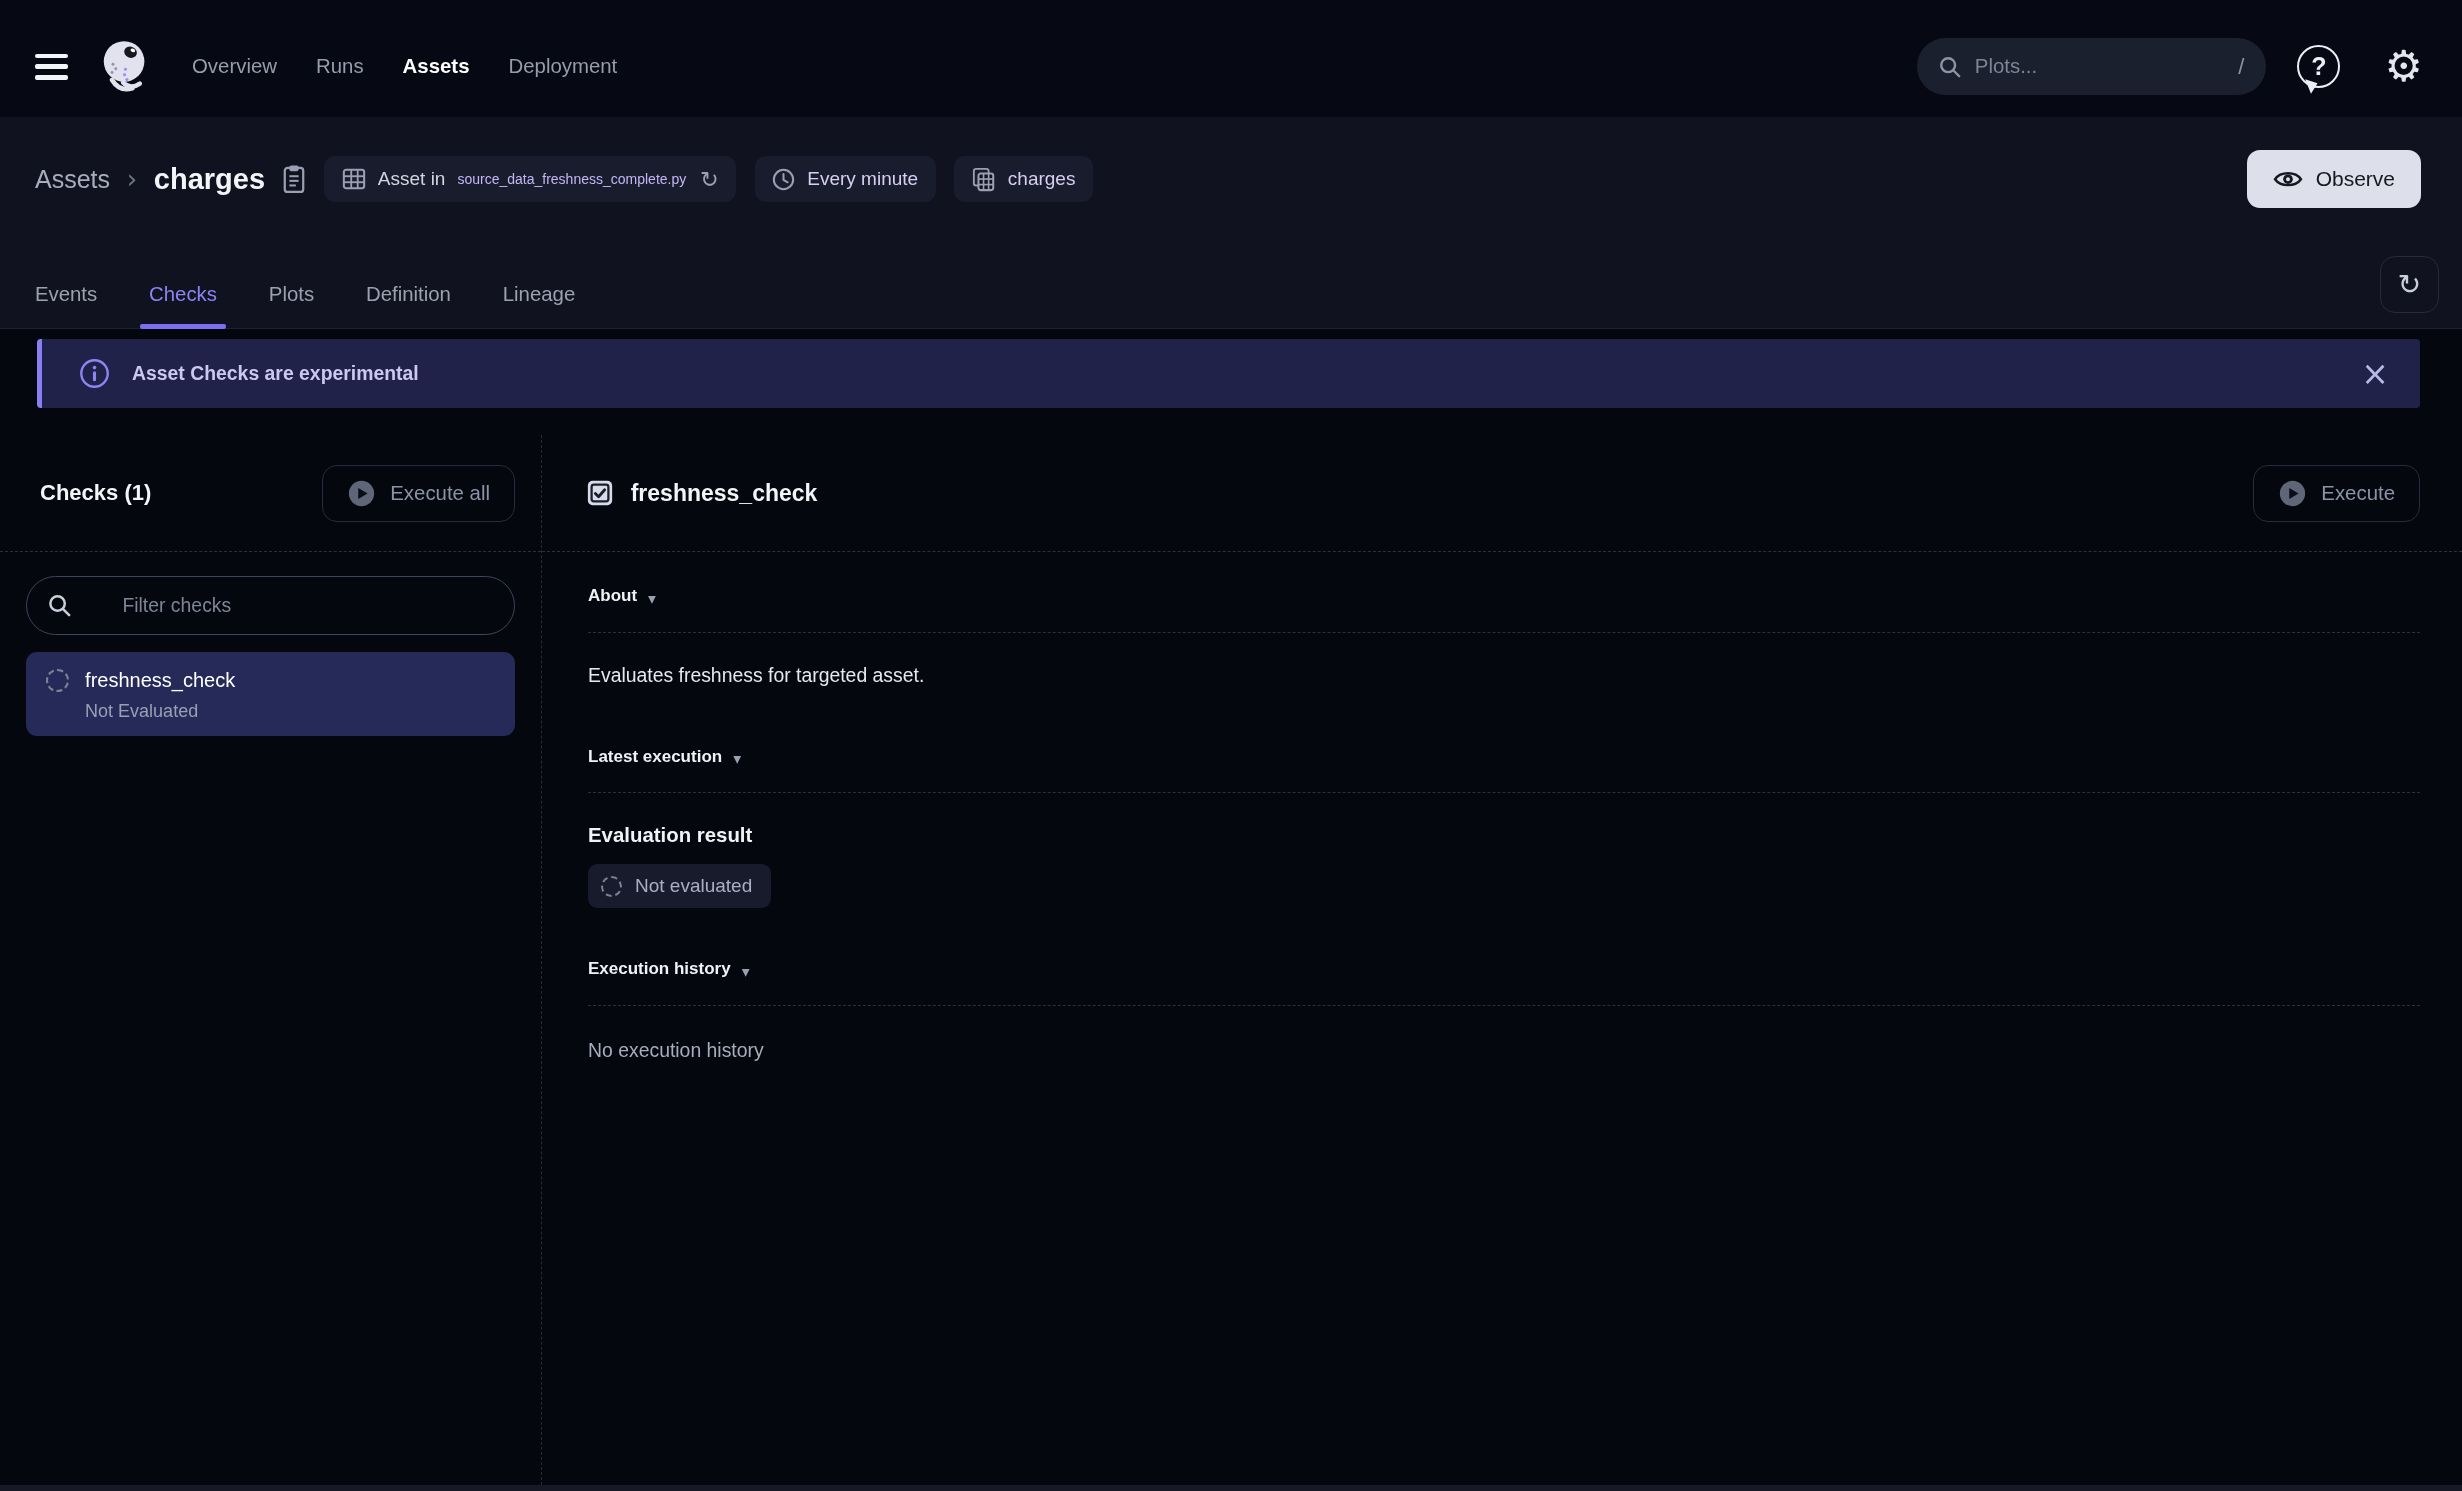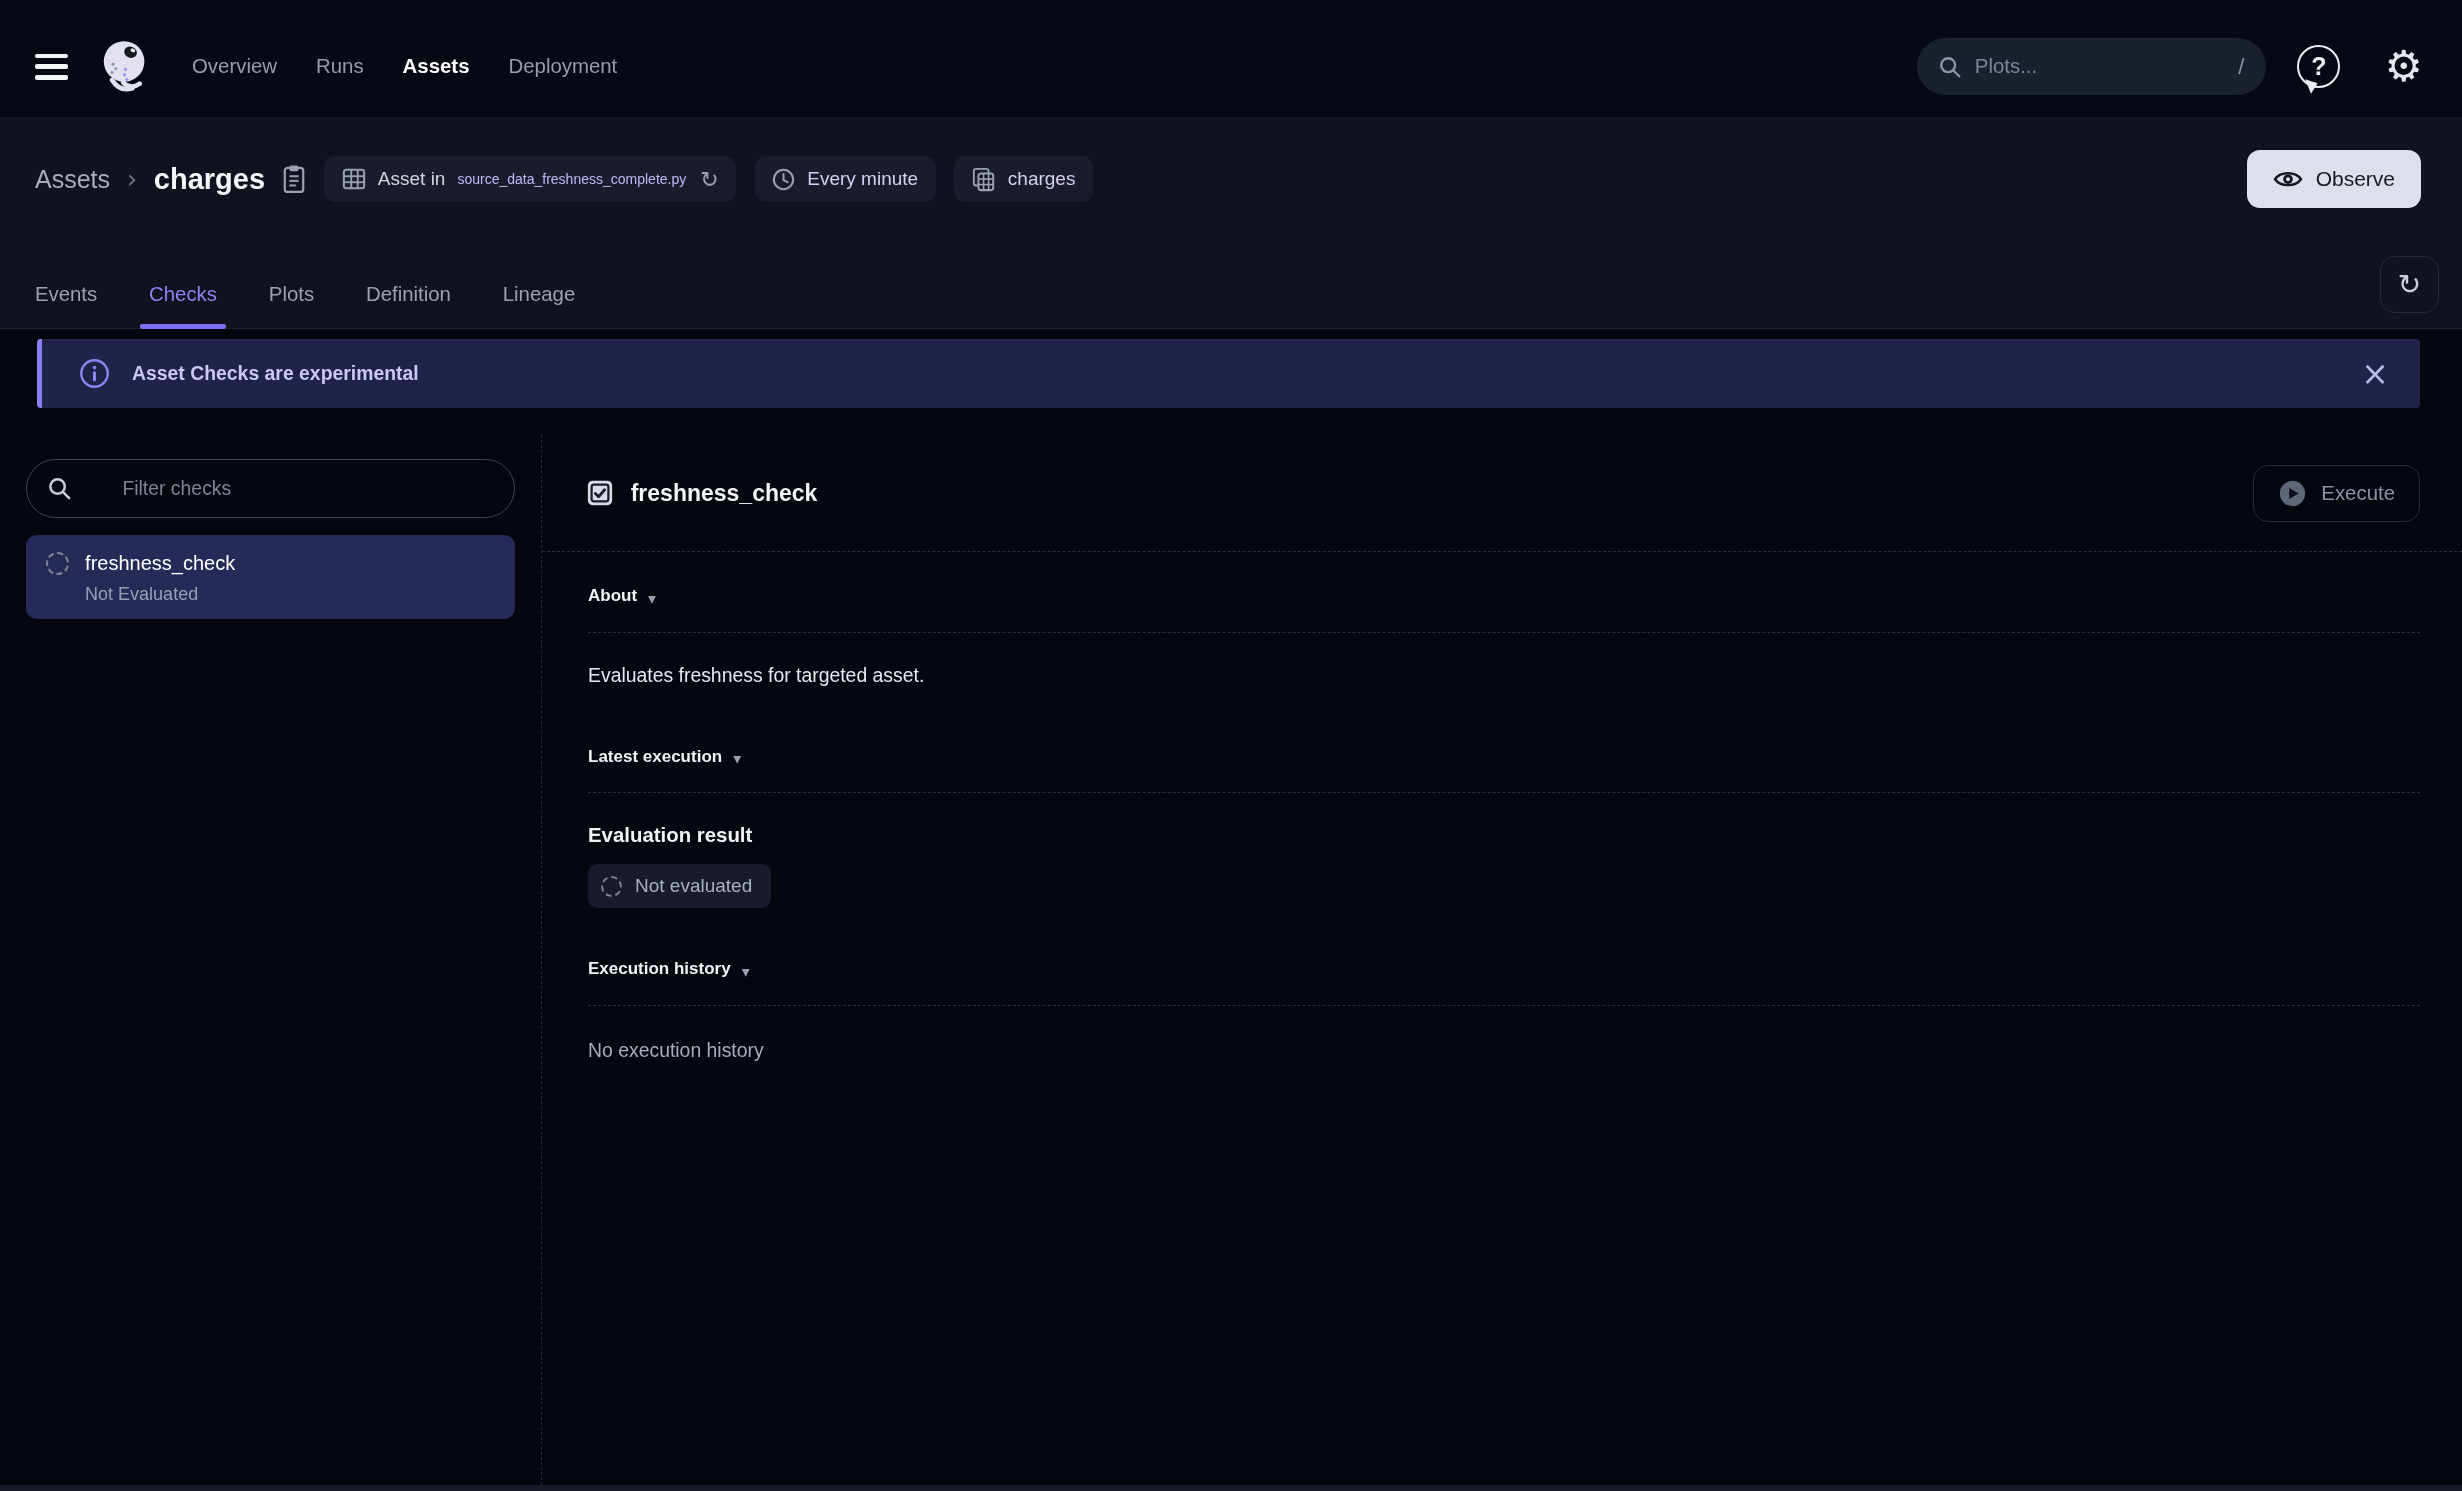--- a/index.html
+++ b/index.html
@@ -267,20 +267,30 @@
     <circle cx="17" cy="10.5" r="2" fill="#8d85f2"></circle>
     <rect x="15.3" y="14.5" width="3.4" height="11" rx="1.7" fill="#8d85f2"></rect>
   </svg>
   <span class="btext">Asset Checks are experimental</span>
   <span class="close glyph">×</span>
 </div>
 
 <div class="panels">
 
   <aside class="left-pane">
+    <div class="pane-header">
+      <h2 class="pane-title">Checks (1)</h2>
+      <button class="ghost-btn">
+        <svg width="29" height="29" viewBox="0 0 31 31">
+          <circle cx="15.5" cy="15.5" r="13.5" fill="#5e6678"></circle>
+          <polygon points="12,9.5 22,15.5 12,21.5" fill="#0b0e1a"></polygon>
+        </svg>
+        <span>Execute all</span>
+      </button>
+    </div>
 
     <div class="filter-wrap">
       <svg width="25" height="25" viewBox="0 0 26 26">
         <circle cx="11" cy="11" r="7.5" stroke="#c9cedb" stroke-width="2.6" fill="none"></circle>
         <line x1="16.5" y1="16.5" x2="23" y2="23" stroke="#c9cedb" stroke-width="2.6" stroke-linecap="round"></line>
       </svg>
       <span class="ph">Filter checks</span>
     </div>
 
     <div class="check-item selected">

